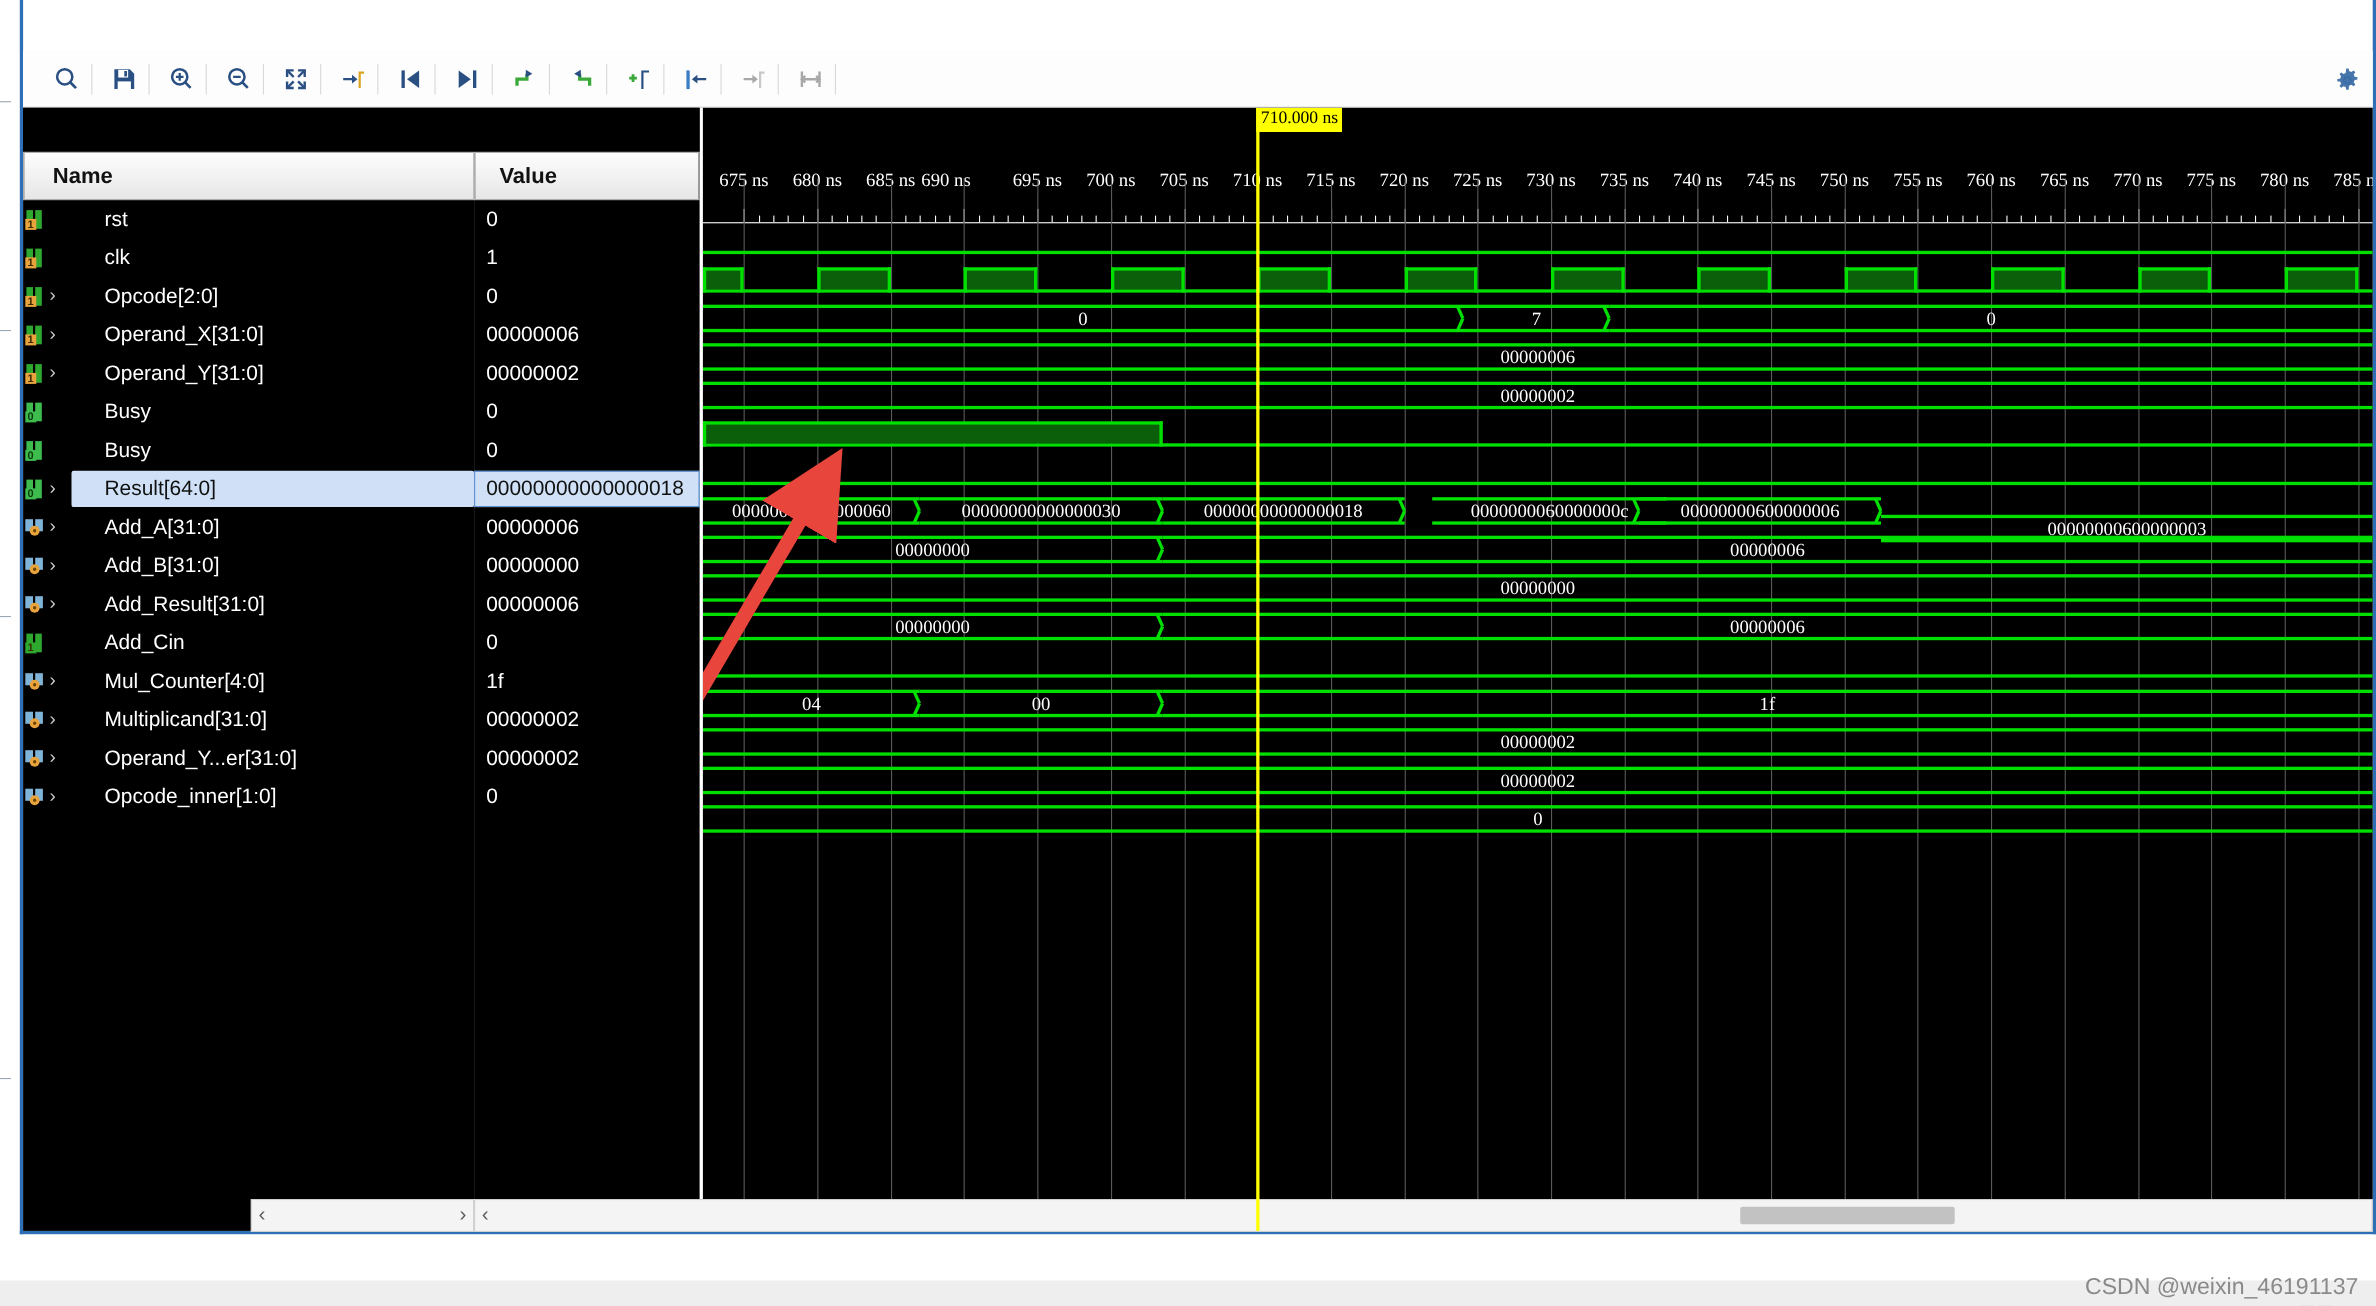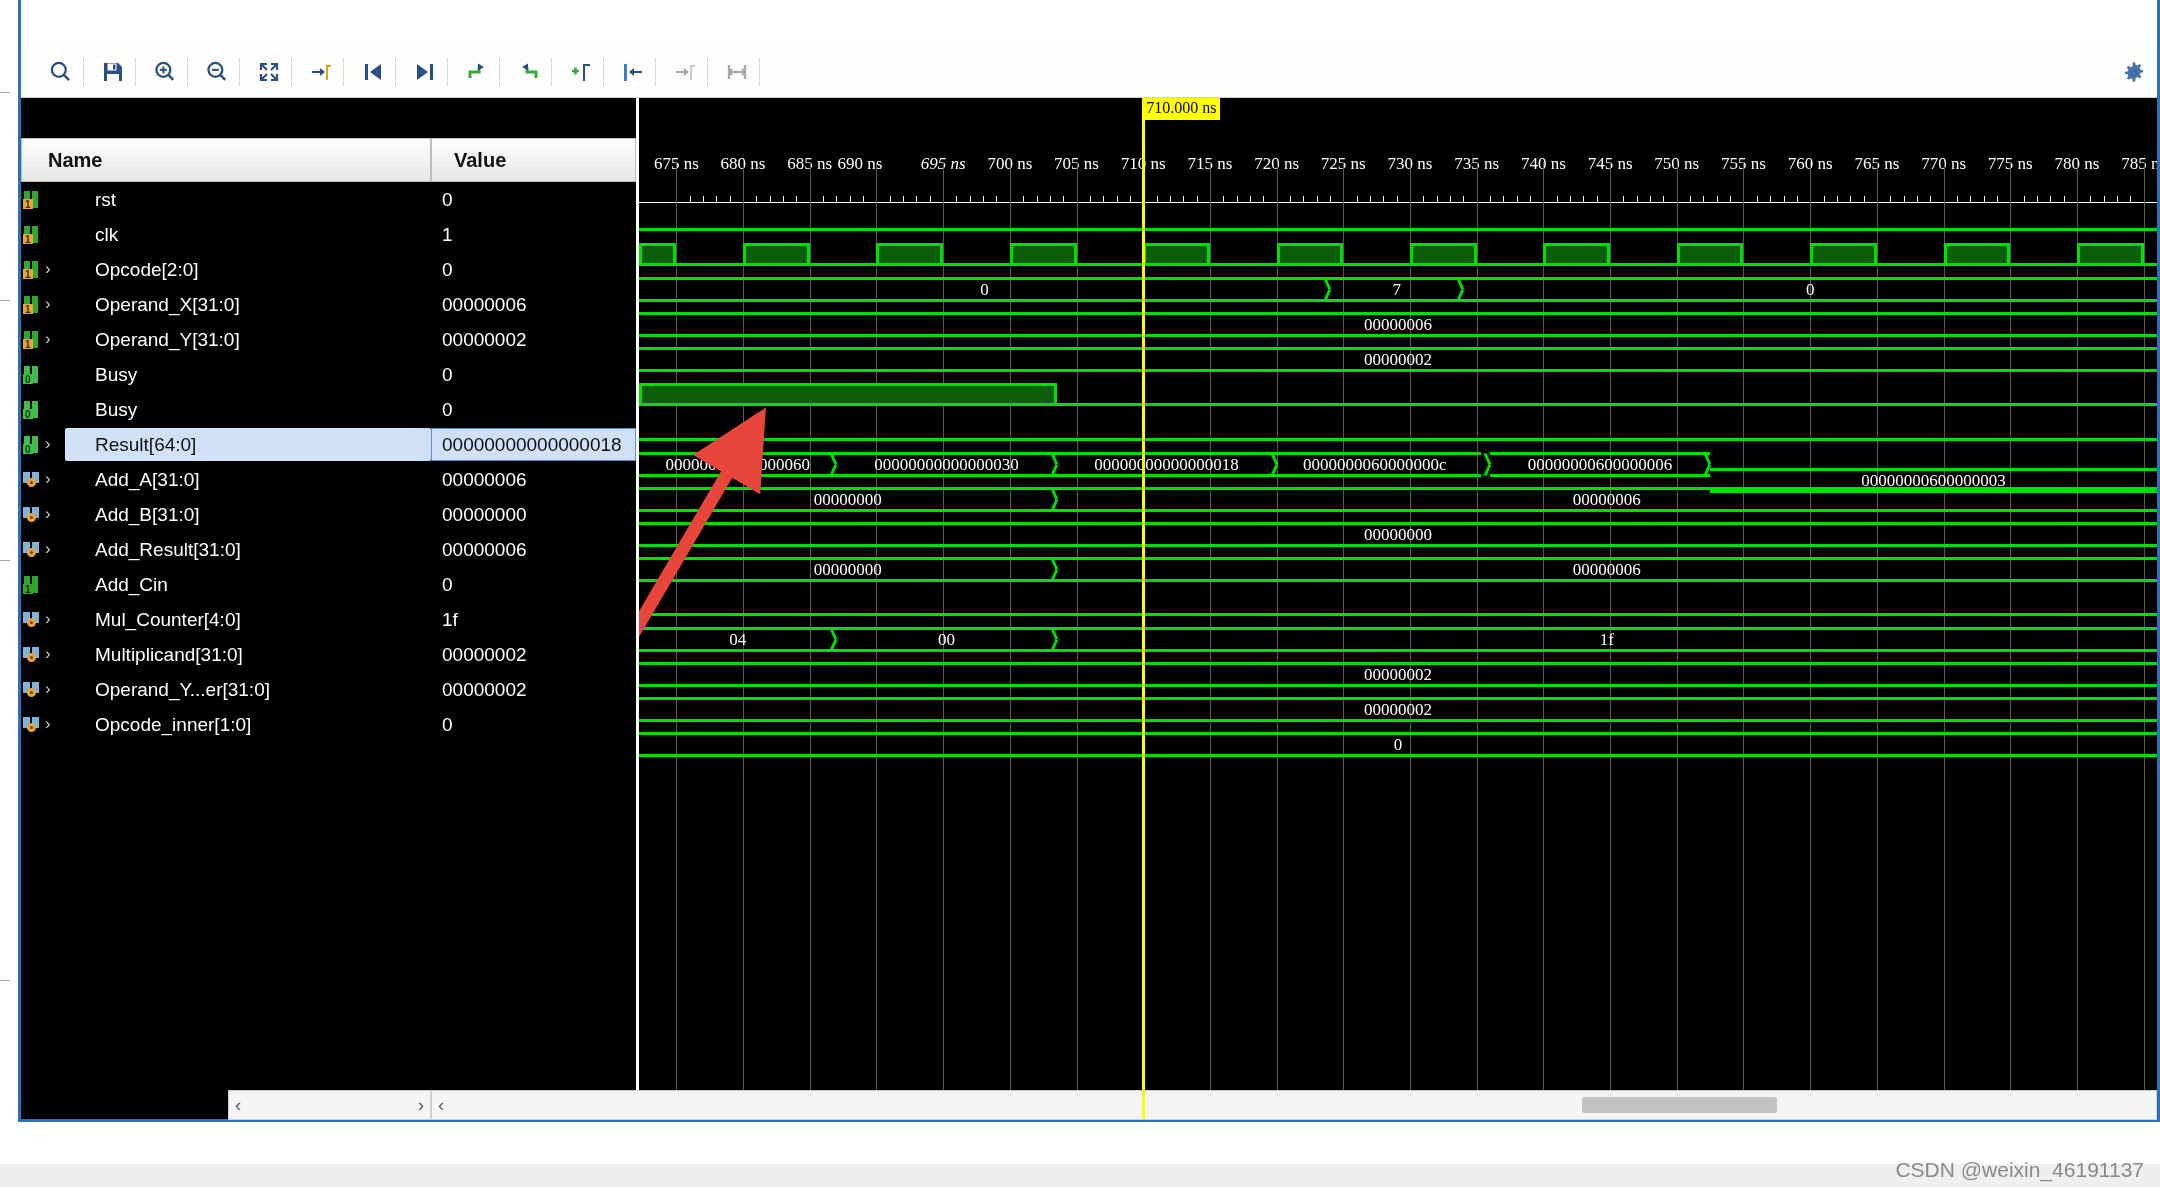--- a/index.html
+++ b/index.html
@@ -487,21 +487,21 @@
         <div class="mintick" style="left: 184.081px;"></div>
         <div class="mintick" style="left: 197.42px;"></div>
         <div class="mintick" style="left: 210.759px;"></div>
         <div class="mintick" style="left: 224.098px;"></div>
         <div class="tlabel" style="left: 221px;">690 ns</div>
         <div class="majtick" style="left: 237.438px;"></div>
         <div class="mintick" style="left: 250.777px;"></div>
         <div class="mintick" style="left: 264.116px;"></div>
         <div class="mintick" style="left: 277.455px;"></div>
         <div class="mintick" style="left: 290.794px;"></div>
-        <div class="tlabel" style="left: 304.134px; font-style: italic;">695 ns</div>
+        <div class="tlabel" style="left: 304.134px;">695 ns</div>
         <div class="majtick" style="left: 304.134px;"></div>
         <div class="mintick" style="left: 317.473px;"></div>
         <div class="mintick" style="left: 330.812px;"></div>
         <div class="mintick" style="left: 344.151px;"></div>
         <div class="mintick" style="left: 357.49px;"></div>
         <div class="tlabel" style="left: 370.83px;">700 ns</div>
         <div class="majtick" style="left: 370.83px;"></div>
         <div class="mintick" style="left: 384.169px;"></div>
         <div class="mintick" style="left: 397.508px;"></div>
         <div class="mintick" style="left: 410.847px;"></div>
@@ -740,21 +740,21 @@
             <div class="botl"></div>
             <div class="txt">00000000000000030</div>
           </div>
           <div class="xing" style="left: 192.42px; top: 5px;"></div>
           <div class="bus" style="left: 417.517px; width: 220.097px; top: 5px;">
             <div class="topl"></div>
             <div class="botl"></div>
             <div class="txt">00000000000000018</div>
           </div>
           <div class="xing" style="left: 412.517px; top: 5px;"></div>
-          <div class="bus" style="left: 629px; width: 213.427px; top: 5px;">
+          <div class="bus" style="left: 663px; width: 213.427px; top: 5px;">
             <div class="topl"></div>
             <div class="botl"></div>
             <div class="txt">0000000060000000c</div>
           </div>
           <div class="xing" style="left: 632.613px; top: 5px;"></div>
           <div class="bus" style="left: 851.04px; width: 220.097px; top: 5px;">
             <div class="topl"></div>
             <div class="botl"></div>
             <div class="txt">00000000600000006</div>
           </div>

